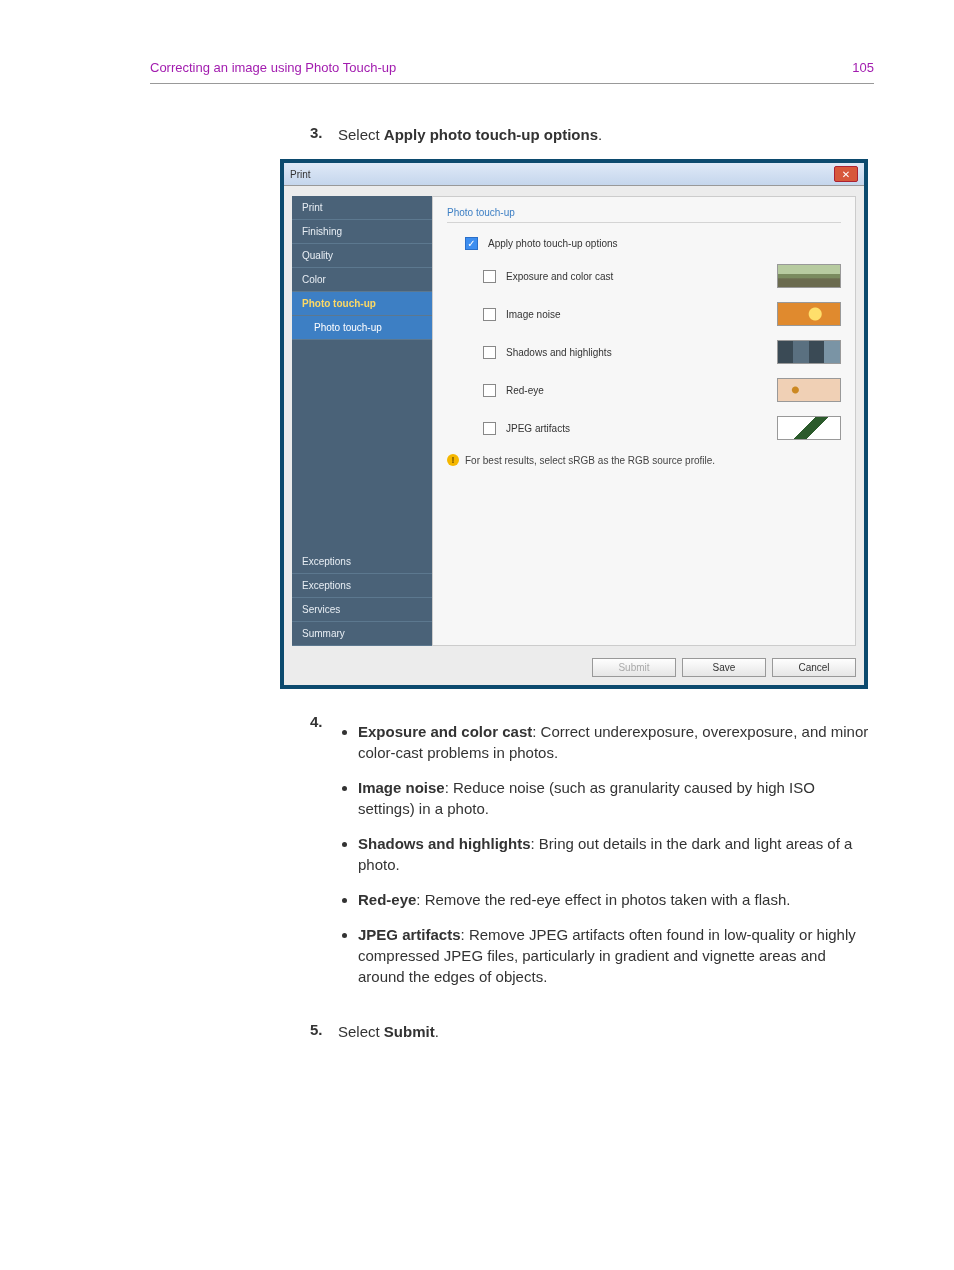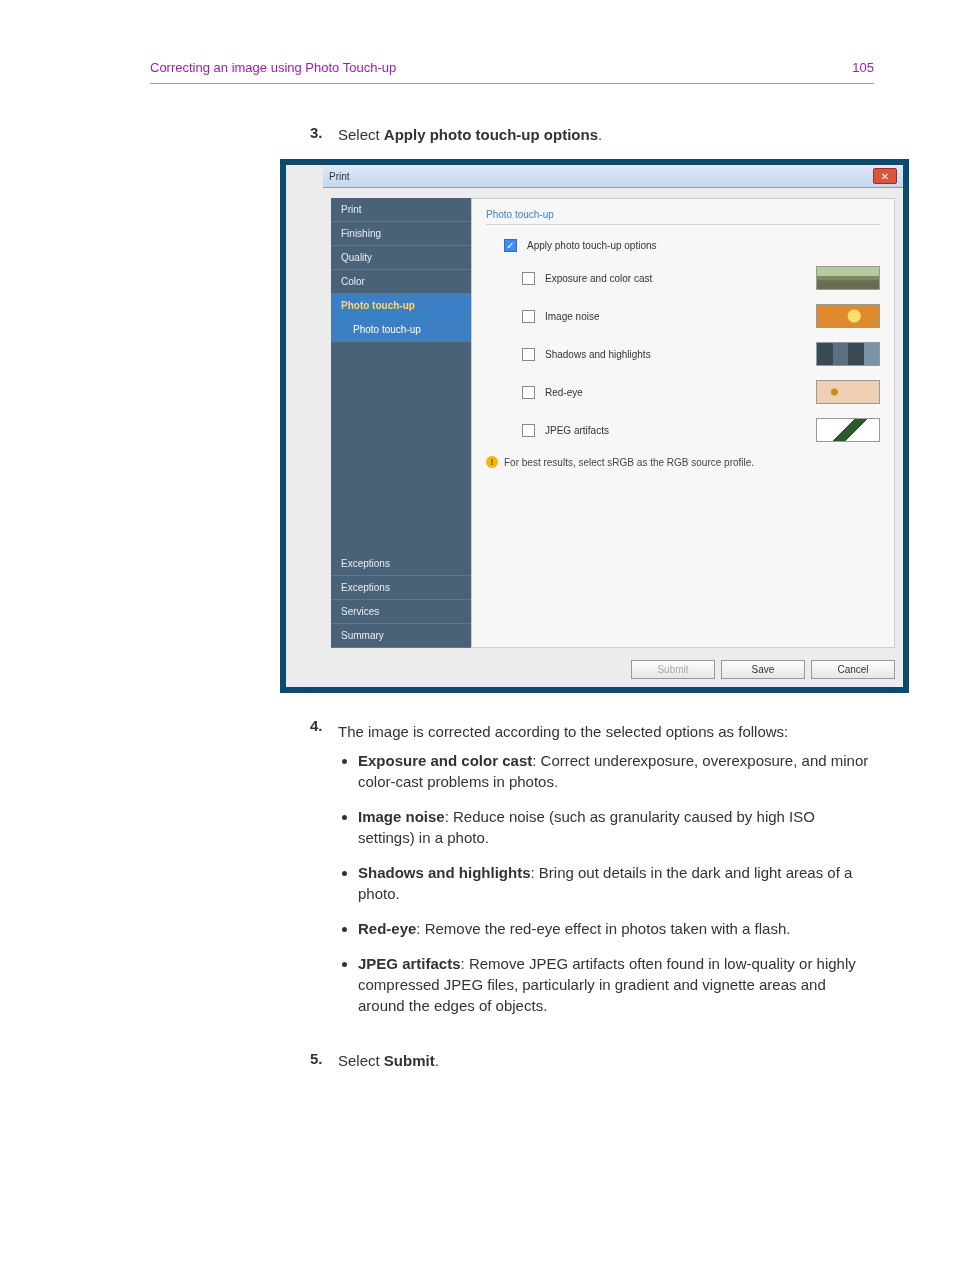--- a/index.html
+++ b/index.html
@@ -49,24 +49,23 @@
   }
   ul.bullets li {
     margin-bottom: 14px;
     line-height: 1.4;
     font-size: 15px;
   }
   
   .app-window {
     margin: 8px 0 24px 130px;
     width: 580px;
-    border: 6px solid #0c4a6e;
+    border: 4px solid #0c4a6e;
     background: #ececec;
     font-size: 10px;
-    padding-left: 37px;
   }
   .titlebar {
     background: linear-gradient(#dfe9f7, #c5d6ec);
     padding: 3px 6px;
     display: flex;
     justify-content: space-between;
     align-items: center;
     border-bottom: 1px solid #999;
   }
   .titlebar .close {
@@ -261,21 +260,20 @@
     <div class="footer-btns">
       <div class="btn disabled">Submit</div>
       <div class="btn">Save</div>
       <div class="btn">Cancel</div>
     </div>
   </div>
 
   <div class="step-row">
     <div class="step-num">4.</div>
     <div class="step-content">
-      <div class="step-sub">The image is corrected according to the selected options as follows:</div>
       <ul class="bullets">
         <li><strong>Exposure and color cast</strong><span>: Correct underexposure, overexposure, and minor color-cast problems in photos.</span></li>
         <li><strong>Image noise</strong><span>: Reduce noise (such as granularity caused by high ISO settings) in a photo.</span></li>
         <li><strong>Shadows and highlights</strong><span>: Bring out details in the dark and light areas of a photo.</span></li>
         <li><strong>Red-eye</strong><span>: Remove the red-eye effect in photos taken with a flash.</span></li>
         <li><strong>JPEG artifacts</strong><span>: Remove JPEG artifacts often found in low-quality or highly compressed JPEG files, particularly in gradient and vignette areas and around the edges of objects.</span></li>
       </ul>
     </div>
   </div>
 

